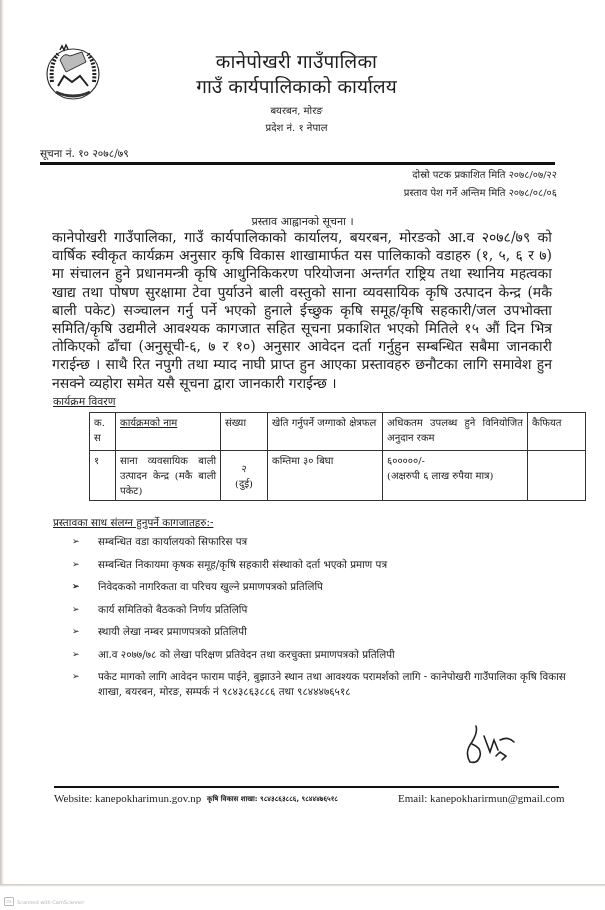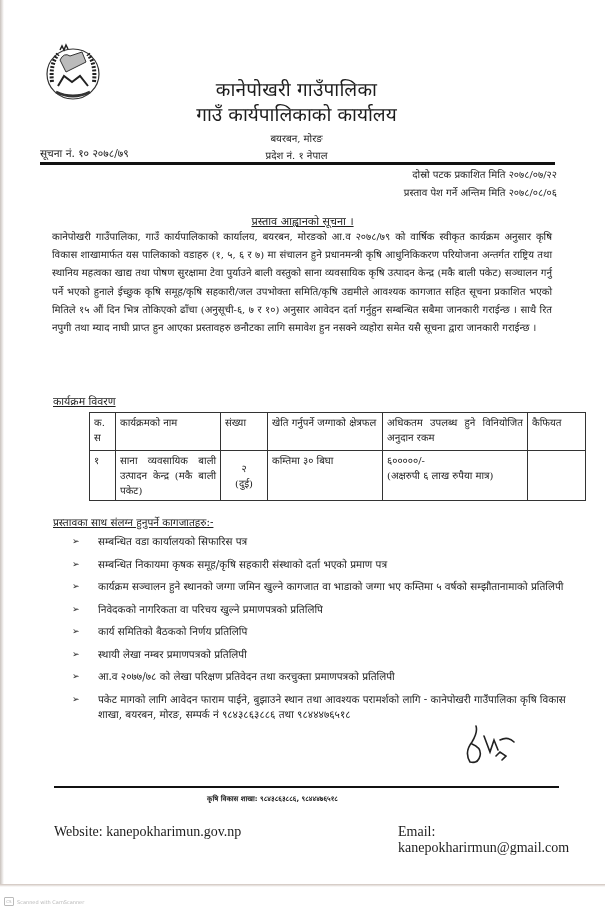--- a/index.html
+++ b/index.html
@@ -4,45 +4,45 @@
 <style>
   html, body { margin: 0; padding: 0; }
   body {
     width: 605px; height: 910px; background: #ffffff; position: relative; overflow: hidden;
     font-family: "DejaVu Serif", "Liberation Serif", serif; color: #1c1c1c;
   }
   .abs { position: absolute; }
   .page-edge { position: absolute; left: 0; top: 0; width: 4px; height: 885px; background: linear-gradient(to right,#c9c2bd,#ffffff); }
   .bottom-shadow { position: absolute; left: 0; top: 884px; width: 605px; height: 3px; background: linear-gradient(to bottom,#cfc4bd,#ffffff); }
   .logo { left: 42px; top: 42px; width: 62px; height: 62px; }
-  .hdr { left: 0; width: 523px; text-align: center; padding-left: 70px; box-sizing: border-box; margin-top: 28px; }
+  .hdr { left: 0; width: 523px; text-align: center; padding-left: 70px; box-sizing: border-box; }
   .h1 { top: 48px; font-size: 19px; letter-spacing: 0.2px; }
   .h2 { top: 73px; font-size: 19px; }
   .h3 { top: 103px; font-size: 10px; }
   .h4 { top: 120px; font-size: 10px; }
   .notice-no { left: 40px; top: 146px; font-size: 10.5px; }
   .rule { left: 40px; width: 515px; height: 2px; background: #111; }
   .date1, .date2 { right: 48px; font-size: 10px; text-align: right; }
   .date1 { top: 167px; }
   .date2 { top: 185px; }
   .title { left: 0; width: 605px; text-align: center; top: 213px; font-size: 11px; }
-  .title span { text-decoration: underline; }
-  .para { left: 52px; width: 500px; top: 228px; font-size: 10px; line-height: 18.2px; text-align: justify; }
+  .title span { }
+  .para { left: 52px; width: 500px; top: 228px; font-size: 14px; line-height: 18.2px; text-align: justify; }
   .section-label { font-size: 10.8px; text-decoration: underline; }
   .tbl { left: 53px; top: 412px; border-collapse: collapse; font-size: 10px; margin-left: 36px; }
   .tbl td { border: 1px solid #333; vertical-align: top; padding: 2px 4px; line-height: 15px; }
   .tbl .hrow td { height: 33px; }
   .tbl .drow td { height: 42px; }
   .c-right { text-align: left; }
   .c-center-v { vertical-align: middle !important; text-align: center; }
   .docs { left: 72px; top: 534px; width: 510px; font-size: 10.3px; }
   .docs .item { position: relative; padding-left: 26px; line-height: 15px; margin-bottom: 7.5px; }
   .docs .bullet { position: absolute; left: 0; top: 0; font-family: "DejaVu Sans", sans-serif; font-size: 9px; }
   .signature { left: 460px; top: 722px; width: 60px; height: 50px; }
-  .footer { top: 824px; font-family: "Liberation Serif", serif; font-size: 14px; }
+  .footer { top: 792px; font-family: "Liberation Serif", serif; font-size: 11px; }
   .watermark { left: 4px; top: 897px; font-family: "DejaVu Sans", sans-serif; font-size: 5px; color: #b7b7b7; display: flex; align-items: center; gap: 3px; }
   .cs-box { width: 8px; height: 7px; border: 1px solid #bbb; border-radius: 1px; font-size: 4px; line-height: 7px; text-align: center; }
 </style>
 </head>
 <body>
 
 <div class="page-edge"></div>
 <div class="bottom-shadow"></div>
 
 <svg class="abs logo" viewBox="0 0 62 62">
@@ -68,21 +68,21 @@
 <div class="abs title"><span>प्रस्ताव आह्वानको सूचना ।</span></div>
 
 <div class="abs para">कानेपोखरी गाउँपालिका, गाउँ कार्यपालिकाको कार्यालय, बयरबन, मोरङको आ.व २०७८/७९ को वार्षिक स्वीकृत कार्यक्रम अनुसार कृषि विकास शाखामार्फत यस पालिकाको वडाहरु (१, ५, ६ र ७) मा संचालन हुने प्रधानमन्त्री कृषि आधुनिकिकरण परियोजना अन्तर्गत राष्ट्रिय तथा स्थानिय महत्वका खाद्य तथा पोषण सुरक्षामा टेवा पुर्याउने बाली वस्तुको साना व्यवसायिक कृषि उत्पादन केन्द्र (मकै बाली पकेट) सञ्चालन गर्नु पर्ने भएको हुनाले ईच्छुक कृषि समूह/कृषि सहकारी/जल उपभोक्ता समिति/कृषि उद्यमीले आवश्यक कागजात सहित सूचना प्रकाशित भएको मितिले १५ औं दिन भित्र तोकिएको ढाँचा (अनुसूची-६, ७ र १०) अनुसार आवेदन दर्ता गर्नुहुन सम्बन्धित सबैमा जानकारी गराईन्छ । साथै रित नपुगी तथा म्याद नाघी प्राप्त हुन आएका प्रस्तावहरु छनौटका लागि समावेश हुन नसक्ने व्यहोरा समेत यसै सूचना द्वारा जानकारी गराईन्छ ।</div>
 
 <div class="abs section-label" style="left:53px;top:393px;">कार्यक्रम विवरण</div>
 
 <table class="abs tbl">
   <tbody>
       <tr class="hrow">
     <td style="width:17px;">क. स</td>
-    <td style="width:96px;">कार्यक्रमको नाम</td>
+    <td style="width:96px;text-decoration:underline;">कार्यक्रमको नाम</td>
     <td style="width:38px;" class="c-right">संख्या</td>
     <td style="width:106px;">खेति गर्नुपर्ने जग्गाको क्षेत्रफल</td>
     <td style="width:136px;text-align:justify;text-align-last:left;">अधिकतम उपलब्ध हुने विनियोजित अनुदान रकम</td>
     <td style="width:49px;">कैफियत</td>
   </tr>
   <tr class="drow">
     <td>१</td>
     <td style="text-align:justify;">साना व्यवसायिक बाली उत्पादन केन्द्र (मकै बाली पकेट)</td>
     <td class="c-center-v">
       <div>२</div>
@@ -96,21 +96,21 @@
     <td></td>
   </tr>
 </tbody>
   </table>
 
 <div class="abs section-label" style="left:53px;top:515px;font-size:10.3px;">प्रस्तावका साथ संलग्न हुनुपर्ने कागजातहरु:-</div>
 
 <div class="abs docs">
   <div class="item"><span class="bullet">➢</span><span>सम्बन्धित वडा कार्यालयको सिफारिस पत्र</span></div>
   <div class="item"><span class="bullet">➢</span><span>सम्बन्धित निकायमा कृषक समूह/कृषि सहकारी संस्थाको दर्ता भएको प्रमाण पत्र</span></div>
-  <div class="item"><span class="bullet">➢</span><span>कार्यक्रम सञ्चालन हुने स्थानको जग्गा जमिन खुल्ने कागजात वा भाडाको जग्गा भए कम्तिमा ५ वर्षको सम्झौतानामाको प्रतिलिपी</span></div>
+  <div class="item"><span class="bullet">➢</span></div>
   <div class="item"><span class="bullet">➢</span><span>निवेदकको नागरिकता वा परिचय खुल्ने प्रमाणपत्रको प्रतिलिपि</span></div>
   <div class="item"><span class="bullet">➢</span><span>कार्य समितिको बैठकको निर्णय प्रतिलिपि</span></div>
   <div class="item"><span class="bullet">➢</span><span>स्थायी लेखा नम्बर प्रमाणपत्रको प्रतिलिपी</span></div>
   <div class="item"><span class="bullet">➢</span><span>आ.व २०७७/७८ को लेखा परिक्षण प्रतिवेदन तथा करचुक्ता प्रमाणपत्रको प्रतिलिपी</span></div>
   <div class="item"><span class="bullet">➢</span><span>पकेट मागको लागि आवेदन फाराम पाईने, बुझाउने स्थान तथा आवश्यक परामर्शको लागि - कानेपोखरी गाउँपालिका कृषि विकास शाखा, बयरबन, मोरङ, सम्पर्क नं ९८४३८६३८८६ तथा ९८४४४७६५१८</span></div>
 </div>
 
 <svg class="abs signature" viewBox="0 0 60 50">
   <path d="M10 40 Q4 30 12 20 Q18 10 16 4 M12 22 Q22 26 20 34 Q18 42 10 40 M24 14 L30 30 L34 18 L38 28 M36 34 L40 30 L46 34 L42 38 M40 18 Q48 14 54 20" stroke="#222" stroke-width="1.6" fill="none" stroke-linecap="round"></path>
 </svg>

